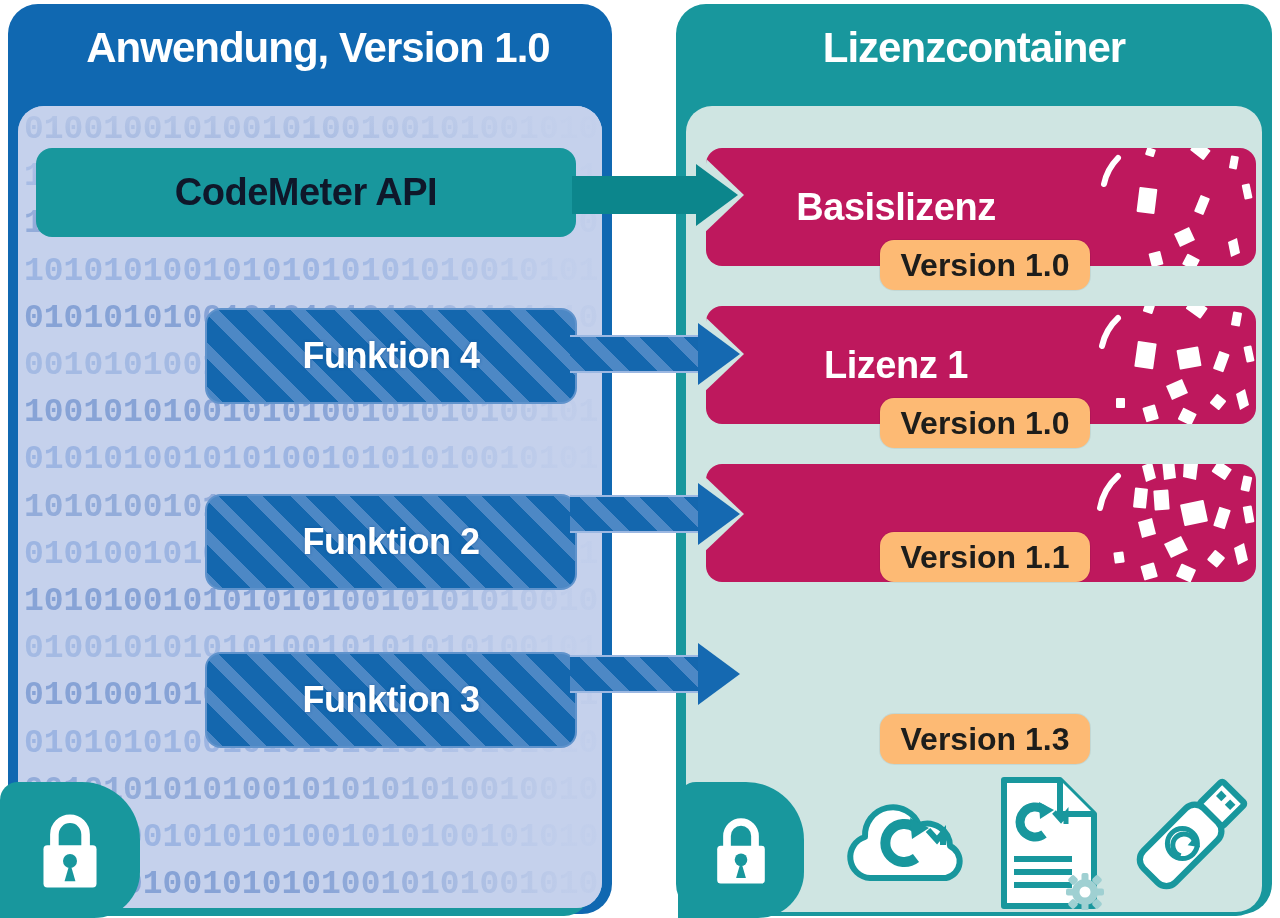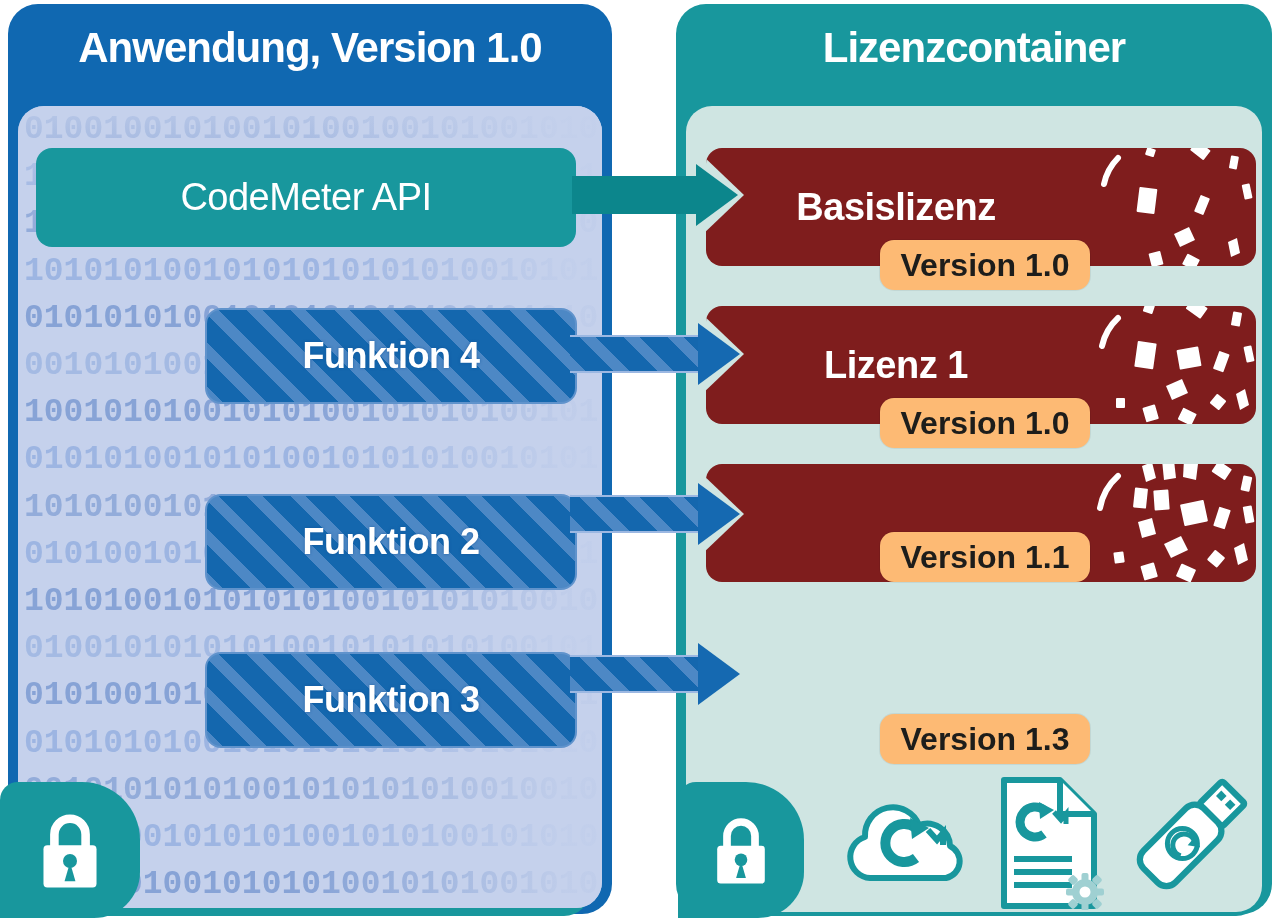--- a/index.html
+++ b/index.html
@@ -27,42 +27,42 @@
   .bin-wrap{position:absolute;inset:0;overflow:hidden;}
   .bin-row{white-space:nowrap;font-family:"Liberation Mono",monospace;font-weight:bold;
            font-size:33px;line-height:47.2px;color:#87a3d6;padding-left:6px;}
   .bin-row:nth-child(even){color:#9db5e2;}
   .bin-row:nth-child(3n){opacity:.8;}
   .bin-fade{position:absolute;inset:0;
             background:linear-gradient(90deg,rgba(197,209,236,0) 50%,rgba(197,209,236,.92) 94%),
                        linear-gradient(180deg,rgba(197,209,236,.8) 0%,rgba(197,209,236,0) 14%);}
 
   
-  .api-box{position:absolute;left:36px;top:148px;width:540px;height:99px;background:#18979d;
+  .api-box{position:absolute;left:36px;top:148px;width:540px;height:89px;background:#18979d;
            border-radius:16px;z-index:4;display:flex;align-items:center;justify-content:center;
-           color:#ffffff;font-size:38px;font-weight:normal;letter-spacing:-.5px;}
+           color:#0f172a;font-size:38px;font-weight:bold;letter-spacing:-.5px;}
   .f-box{position:absolute;left:205px;width:368px;height:92px;border-radius:16px;z-index:4;
          background:repeating-linear-gradient(45deg,#4d88c5 0 11px,#1467ae 11px 31px);
          border:2px solid #6093cc;display:flex;align-items:center;justify-content:center;
          color:#fff;font-size:36px;font-weight:bold;letter-spacing:-.5px;
          text-shadow:0 0 3px rgba(16,80,150,.7);}
   .f0{top:308px;} .f1{top:468px;margin-top:26px;} .f2{top:652px;}
 
   
   .shaft{position:absolute;z-index:5;height:38px;}
   .shaft-teal{background:#0c868c;}
   .shaft-blue{background:repeating-linear-gradient(45deg,#4d88c5 0 11px,#1467ae 11px 31px);
               border-top:2px solid #9cb8e2;border-bottom:2px solid #9cb8e2;height:34px;}
   .head{position:absolute;z-index:6;width:42px;height:62px;
         clip-path:polygon(0 0,100% 50%,0 100%);}
   .head-teal{background:#0c868c;}
   .head-blue{background:#1569b1;}
 
   
-  .lz-box{position:absolute;left:706px;width:550px;height:118px;background:#7f1d1d;
+  .lz-box{position:absolute;left:706px;width:550px;height:118px;background:#be185d;
           border-radius:16px;z-index:4;overflow:hidden;}
   .lz0{top:148px;} .lz1{top:306px;} .lz2{top:464px;} .lz3{top:622px;}
   .lz-name{position:absolute;left:10px;top:0;width:360px;height:100%;display:flex;
            align-items:center;justify-content:center;color:#fff;font-size:38px;
            font-weight:bold;letter-spacing:-.5px;}
   .notch{position:absolute;left:-4px;width:42px;height:80px;background:#cfe5e2;
          clip-path:polygon(0 0,100% 50%,0 100%);}
   .lz0 .notch{top:7px;} .lz1 .notch{top:8px;} .lz2 .notch{top:10px;} .lz3 .notch{top:12px;}
   .globe{position:absolute;right:0;top:-4px;}
 
@@ -80,21 +80,21 @@
 
   
   .footer-icon{position:absolute;z-index:7;}
 </style>
 </head>
 <body>
 
 <div class="stage">
 
   <div class="panel-outer panel-left-outer"></div>
-  <div class="panel-title" style="left:8px;width:604px;z-index:4;">Anwendung, Version 1.0</div>
+  <div class="panel-title" style="left:8px;width:604px;z-index:4;padding-left:8px;">Anwendung, Version 1.0</div>
 
   <div class="under-strip under-strip-left"></div>
 
   <div class="panel-inner panel-left-inner">
     <div class="bin-wrap">
         <div class="bin-row">01001001010010100100101001010</div>
         <div class="bin-row">10100101001010100101010100101</div>
         <div class="bin-row">10100101001010100101010010100</div>
         <div class="bin-row">10101010010101010101010010101</div>
         <div class="bin-row">01010101001010101010100101010</div>

